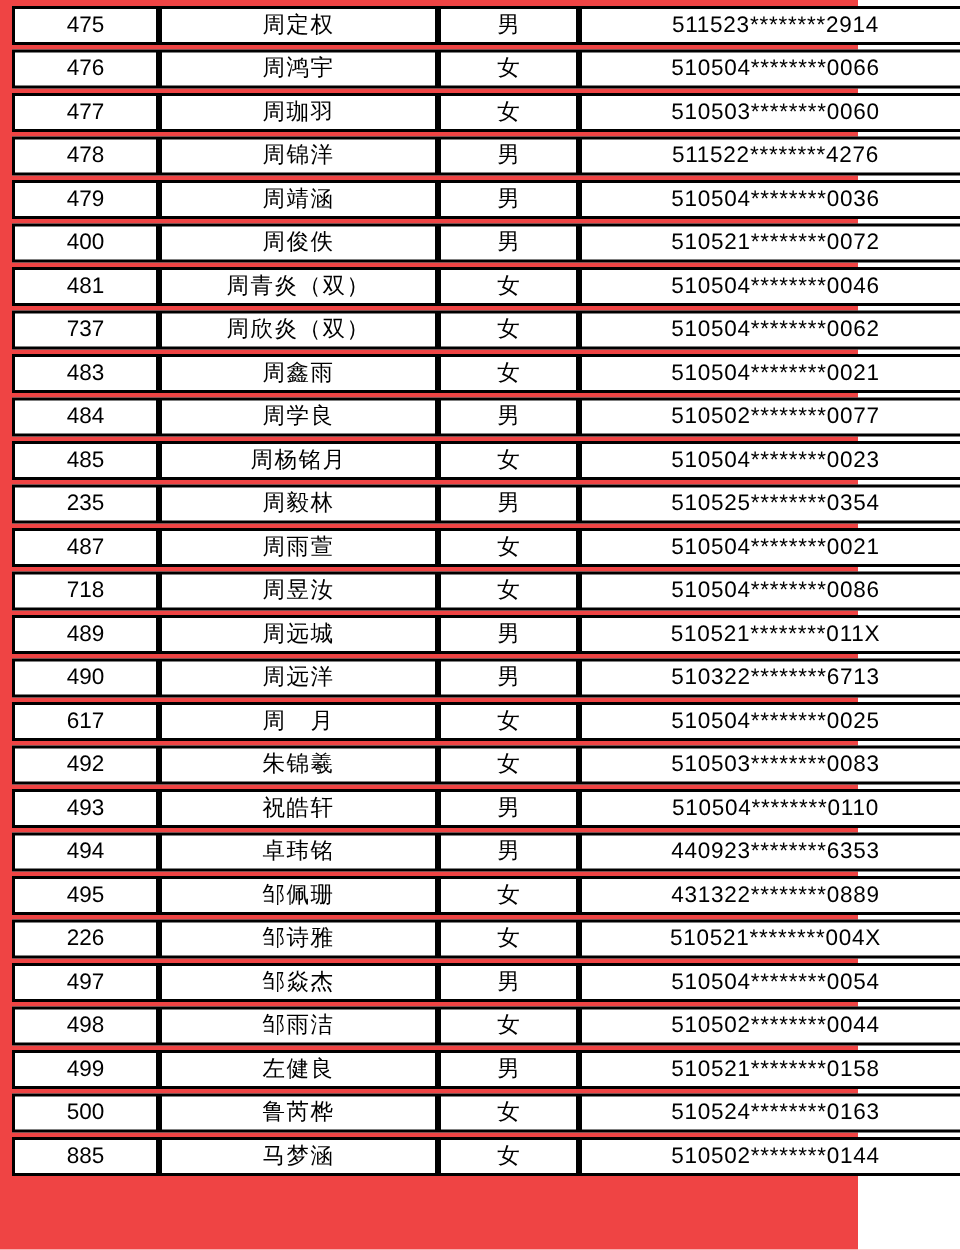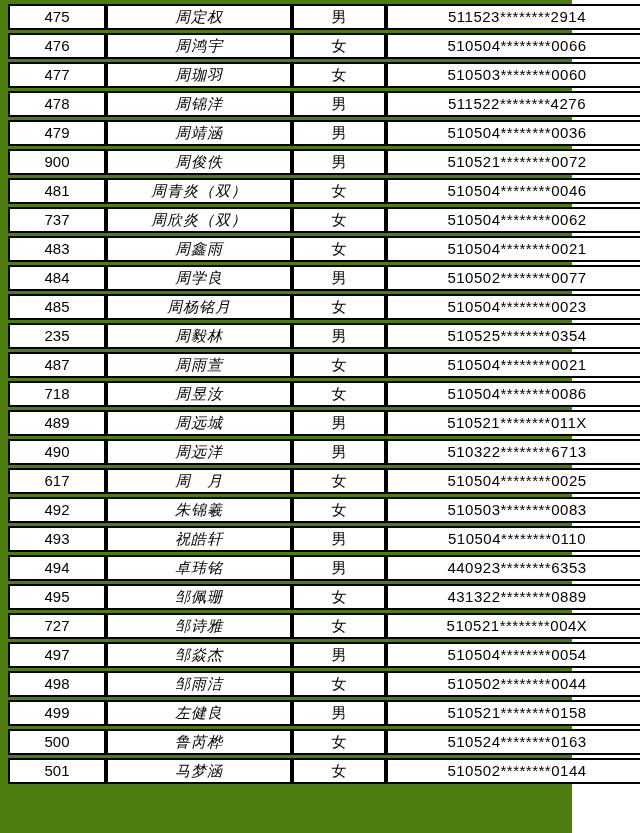--- a/index.html
+++ b/index.html
@@ -8,21 +8,21 @@
     background: #ffffff;
     width: 640px;
     height: 833px;
     overflow: hidden;
     font-family: "Liberation Sans", sans-serif;
   }
   .page {
     position: relative;
     width: 572px;
     height: 833px;
-    background: #4d7c0f;
+    background: #ef4444;
   }
   table.roster {
     position: absolute;
     left: 8px;
     top: 1px;
     width: 624px;
     table-layout: fixed;
     border-collapse: separate;
     border-spacing: 0 3px;
   }
@@ -33,21 +33,21 @@
     text-align: center;
     vertical-align: middle;
     color: #000000;
     font-size: 15px;
     line-height: 22px;
     white-space: nowrap;
     overflow: hidden;
     background: #ffffff;
   }
   td.c-serial { width: 90px; }
-  td.c-name   { width: 178px; letter-spacing: 1px; font-style: italic; }
+  td.c-name   { width: 178px; letter-spacing: 1px; }
   td.c-gender { width: 86px; }
   td.c-id     { width: 254px; font-size: 15.5px; letter-spacing: 0.5px; }
 </style>
 </head>
 <body>
 
 <div class="page">
   <table class="roster">
     <tbody id="roster-body">
         <tr>
@@ -74,21 +74,21 @@
           <td class="c-gender">男</td>
           <td class="c-id">511522********4276</td>
         </tr>
         <tr>
           <td class="c-serial">479</td>
           <td class="c-name">周靖涵</td>
           <td class="c-gender">男</td>
           <td class="c-id">510504********0036</td>
         </tr>
         <tr>
-          <td class="c-serial">900</td>
+          <td class="c-serial">400</td>
           <td class="c-name">周俊佚</td>
           <td class="c-gender">男</td>
           <td class="c-id">510521********0072</td>
         </tr>
         <tr>
           <td class="c-serial">481</td>
           <td class="c-name">周青炎（双）</td>
           <td class="c-gender">女</td>
           <td class="c-id">510504********0046</td>
         </tr>
@@ -170,21 +170,21 @@
           <td class="c-gender">男</td>
           <td class="c-id">440923********6353</td>
         </tr>
         <tr>
           <td class="c-serial">495</td>
           <td class="c-name">邹佩珊</td>
           <td class="c-gender">女</td>
           <td class="c-id">431322********0889</td>
         </tr>
         <tr>
-          <td class="c-serial">727</td>
+          <td class="c-serial">226</td>
           <td class="c-name">邹诗雅</td>
           <td class="c-gender">女</td>
           <td class="c-id">510521********004X</td>
         </tr>
         <tr>
           <td class="c-serial">497</td>
           <td class="c-name">邹焱杰</td>
           <td class="c-gender">男</td>
           <td class="c-id">510504********0054</td>
         </tr>
@@ -200,20 +200,20 @@
           <td class="c-gender">男</td>
           <td class="c-id">510521********0158</td>
         </tr>
         <tr>
           <td class="c-serial">500</td>
           <td class="c-name">鲁芮桦</td>
           <td class="c-gender">女</td>
           <td class="c-id">510524********0163</td>
         </tr>
         <tr>
-          <td class="c-serial">501</td>
+          <td class="c-serial">885</td>
           <td class="c-name">马梦涵</td>
           <td class="c-gender">女</td>
           <td class="c-id">510502********0144</td>
         </tr>
       </tbody>
   </table>
 </div>
 
 </body></html>

